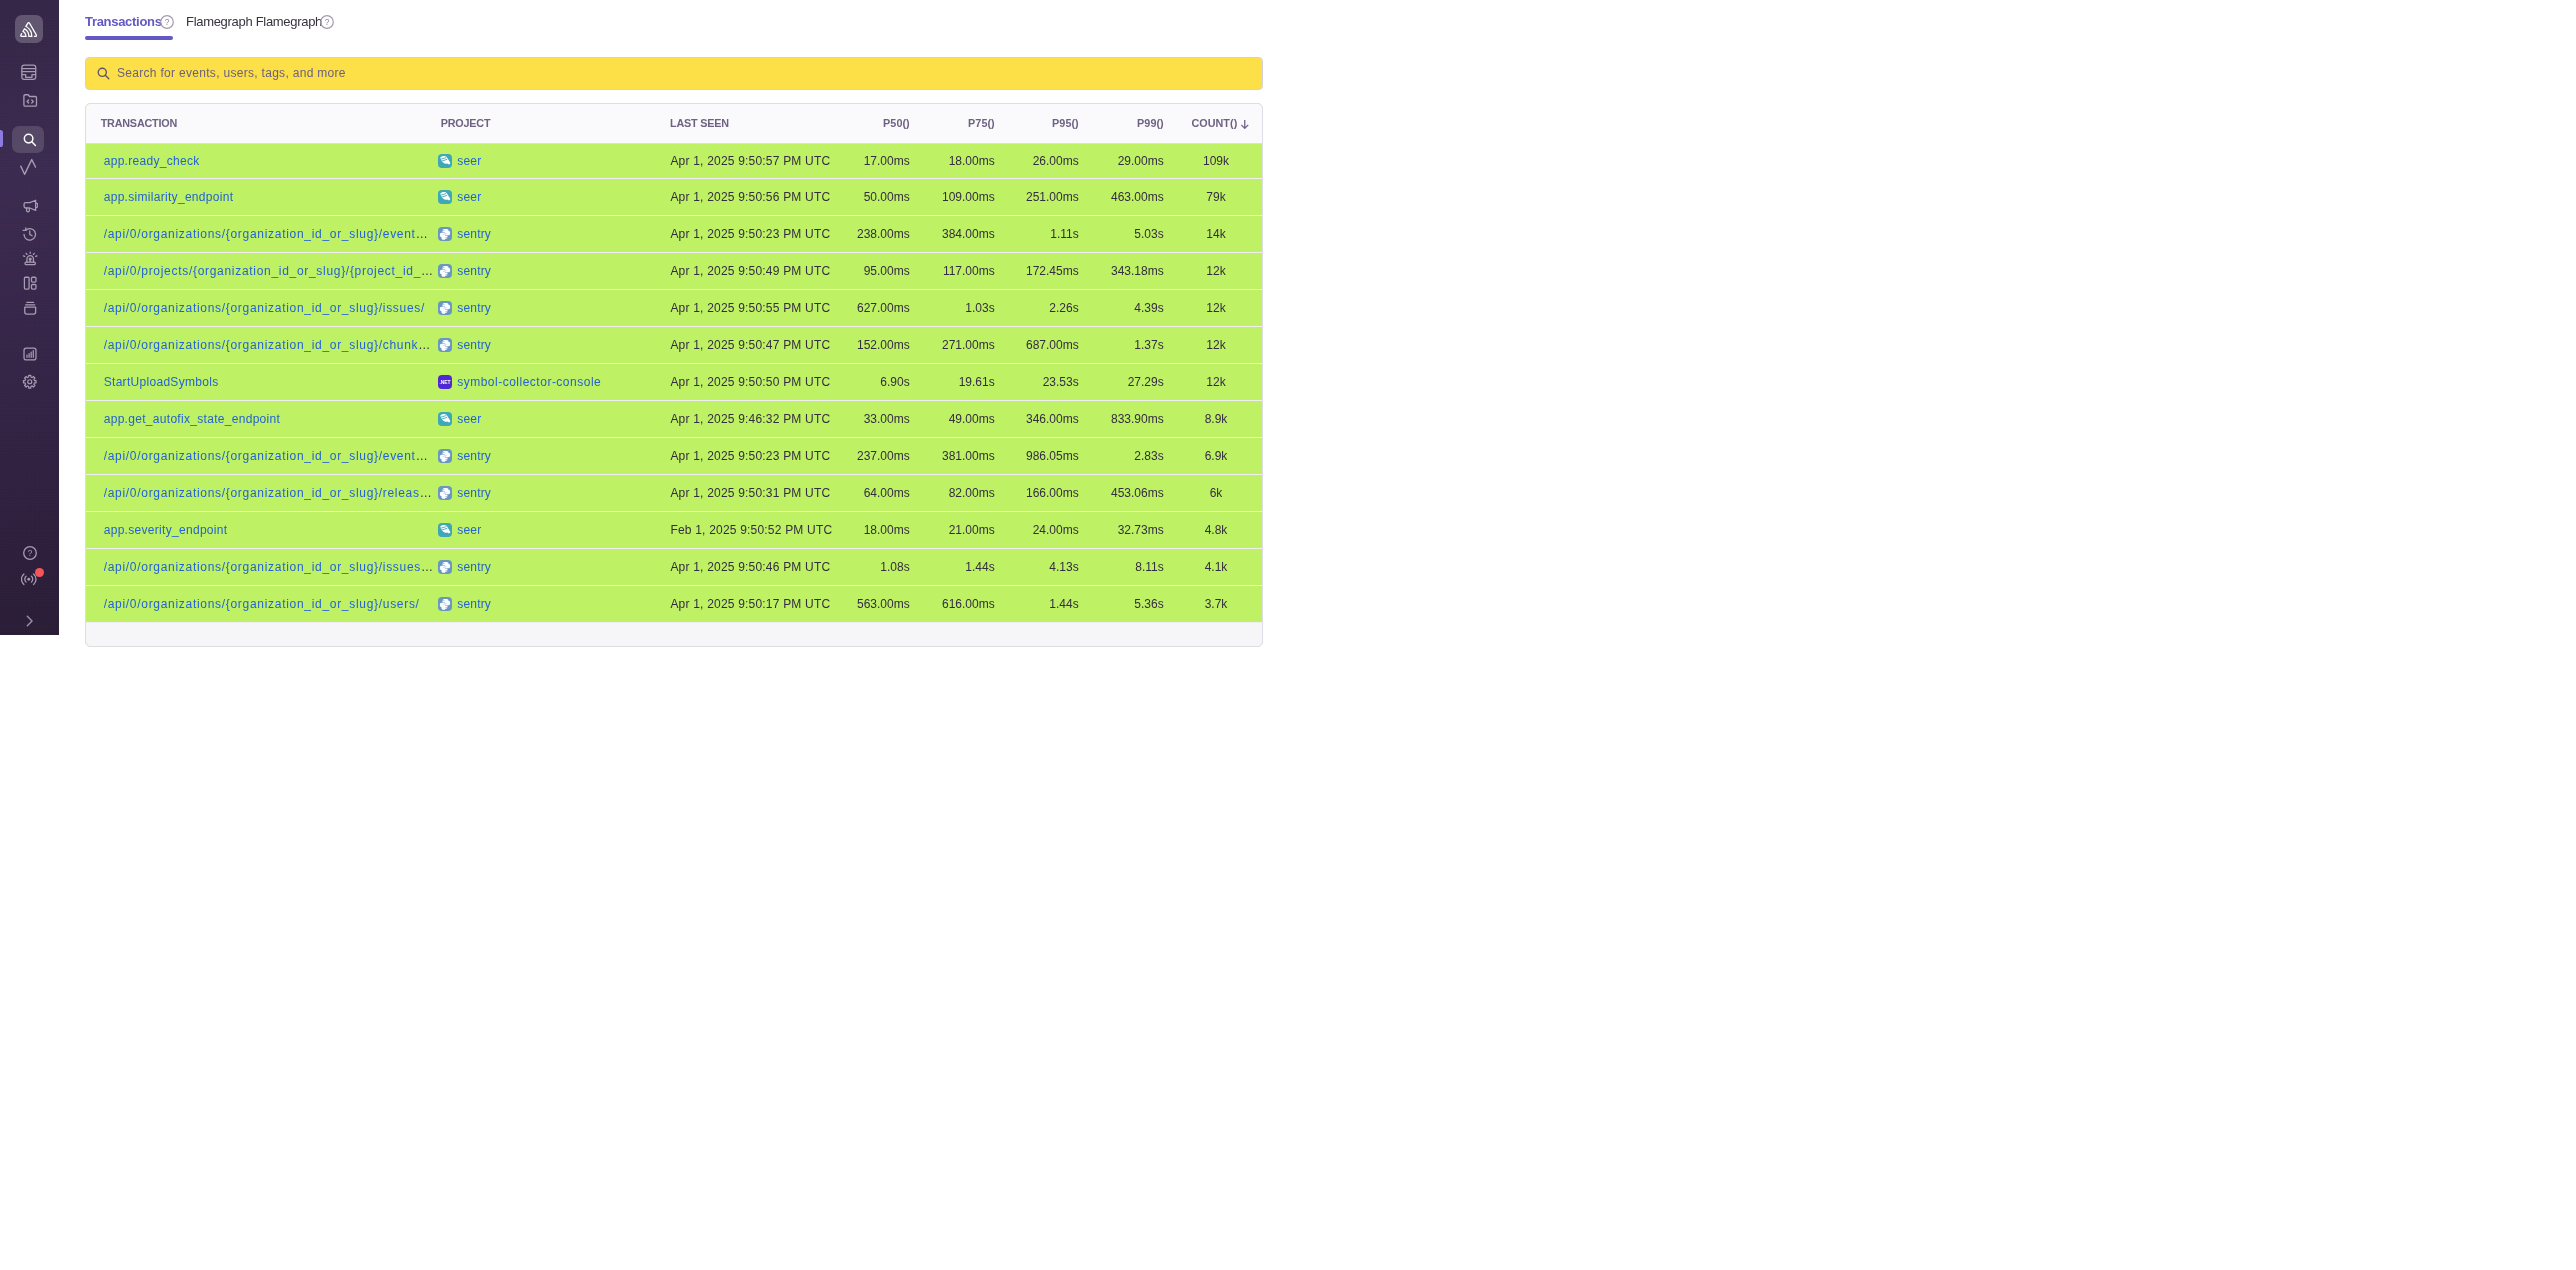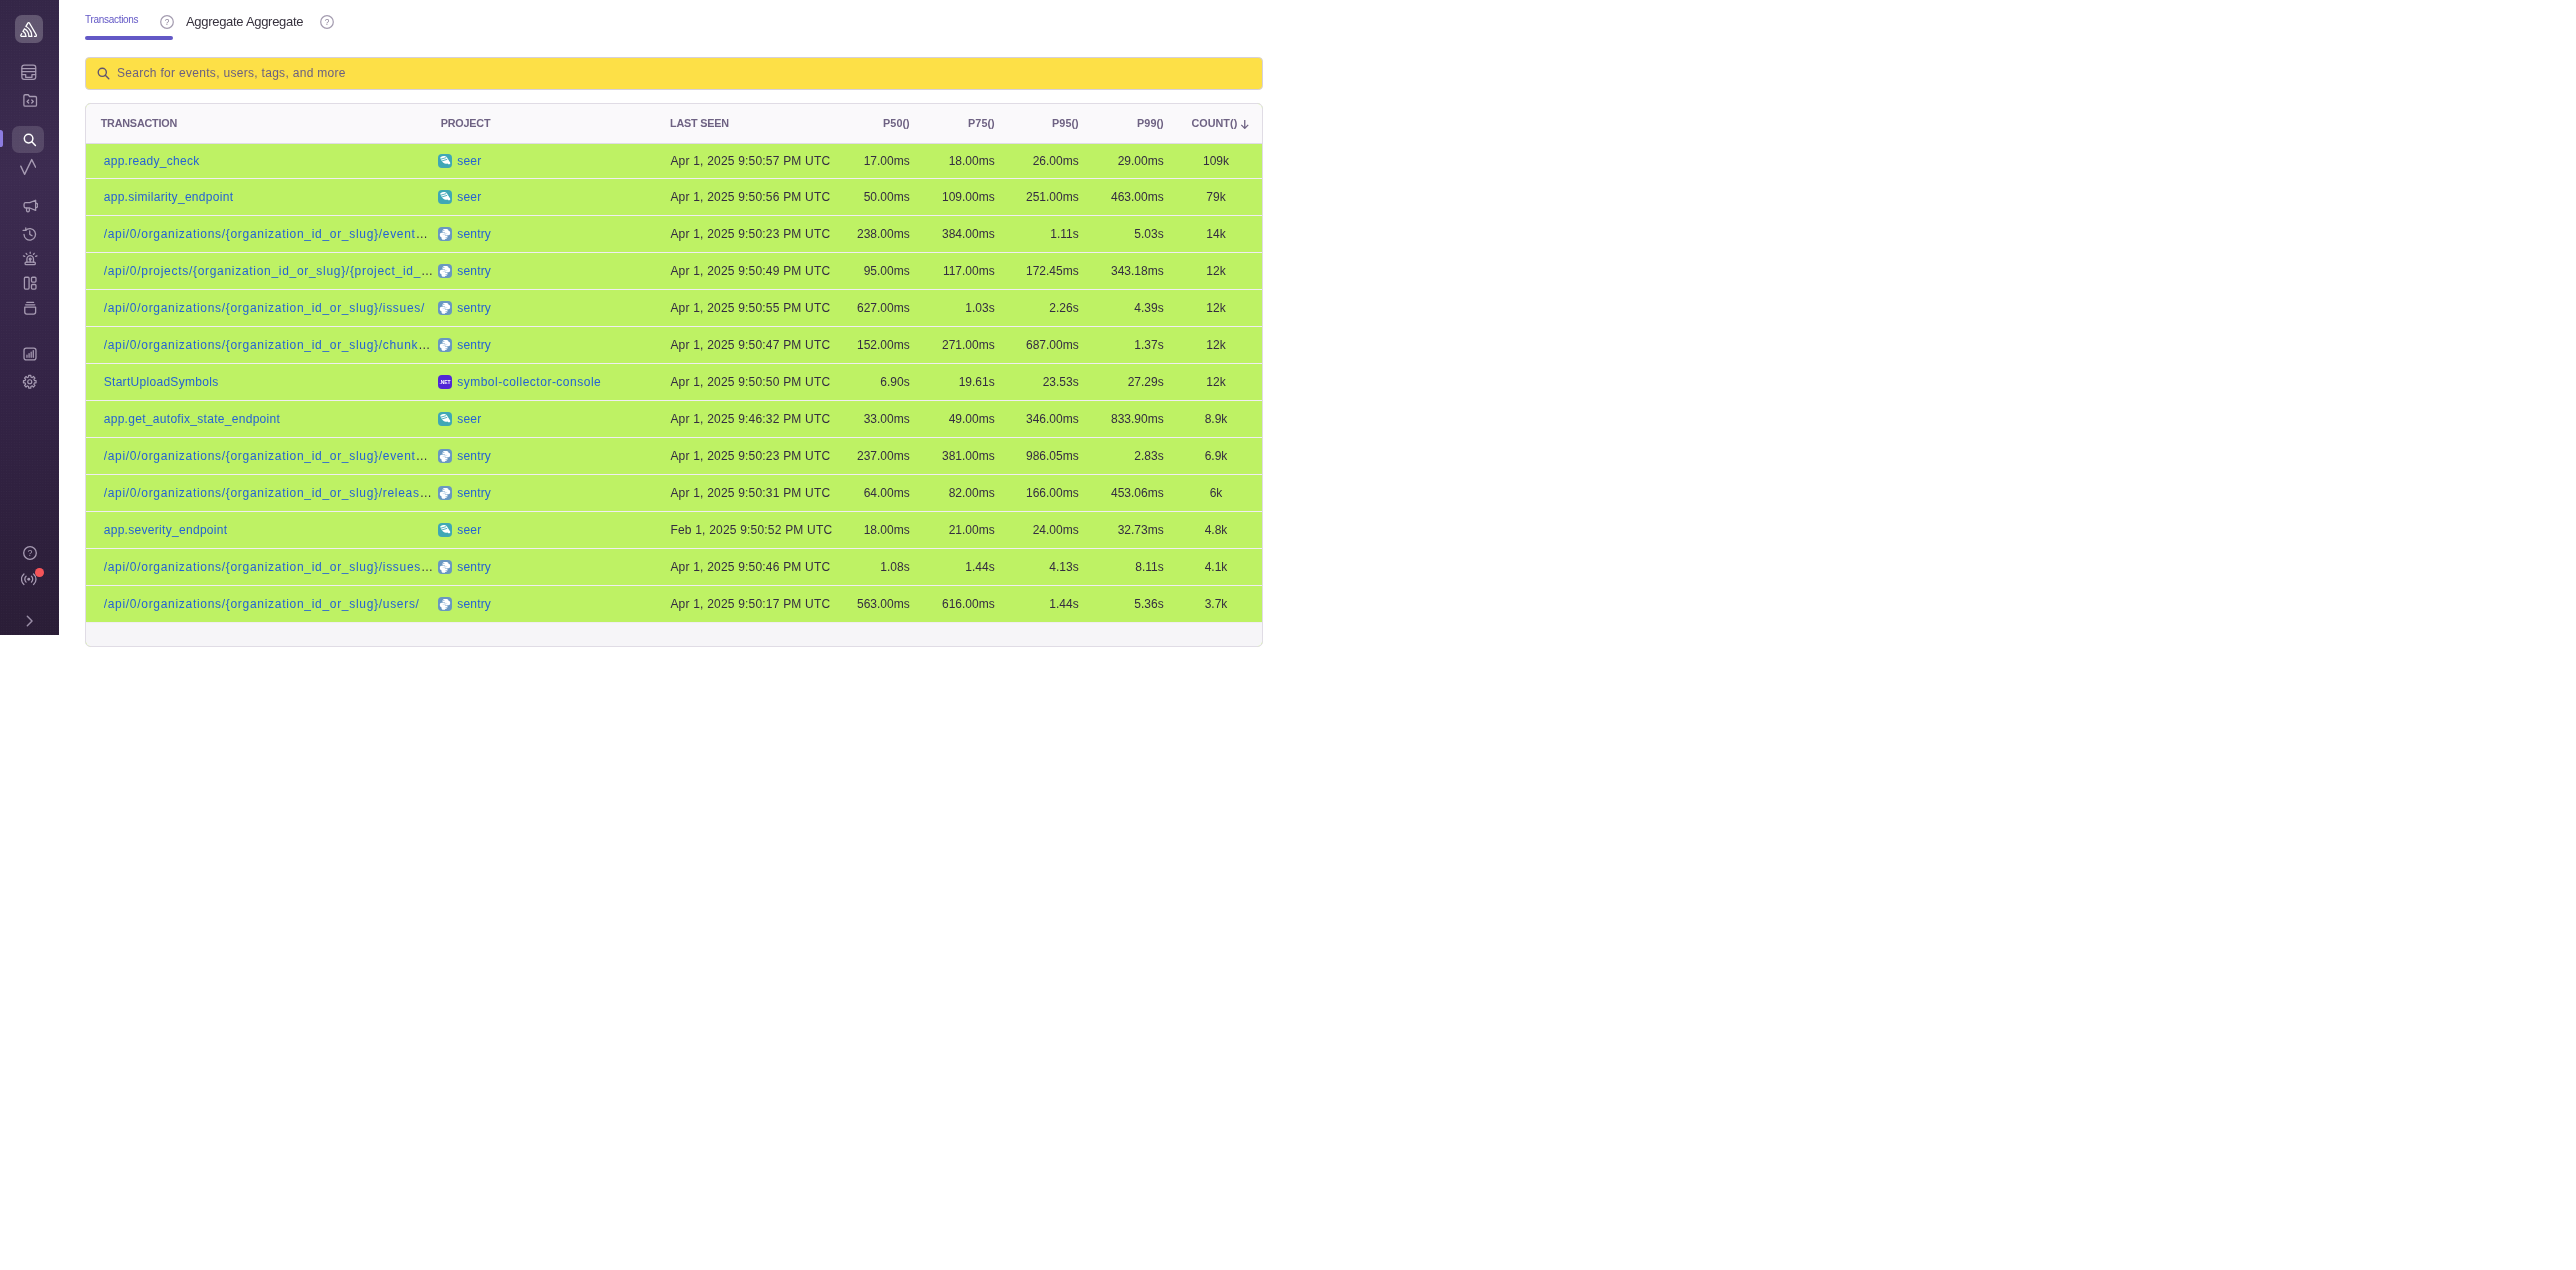--- a/index.html
+++ b/index.html
@@ -11,22 +11,22 @@
 .logo-btn { position:absolute; left:14.7px; top:14.7px; width:28.5px; height:28.5px;
   border-radius:7px; background:rgba(255,255,255,0.22); }
 .active-btn { position:absolute; left:12.3px; top:126px; width:32px; height:27px;
   border-radius:7px; background:rgba(255,255,255,0.14); }
 .active-bar { position:absolute; left:0; top:130px; width:2.6px; height:17.3px;
   border-radius:0 2.6px 2.6px 0; background:#8d7ce0; }
 .reddot { position:absolute; left:35px; top:568px; width:8.8px; height:8.8px;
   border-radius:50%; background:#f55459; }
 #main { position:absolute; left:0; top:0; width:1288px; height:635px; background:#fff; }
 
-.tab1 { position:absolute; left:85px; top:14.4px; font-size:10px; letter-spacing:-0.3px;
-  color:#6358c6; }
+.tab1 { position:absolute; left:85px; top:14.4px; font-size:13px; letter-spacing:-0.3px;
+  color:#6358c6;font-weight:bold; }
 .tab2 { position:absolute; left:127px; top:14.4px; font-size:13px; letter-spacing:-0.3px;
   color:#37323e; }
 .qicon { position:absolute; }
 .underline { position:absolute; left:85px; top:36px; width:88px; height:3.9px;
   border-radius:2.6px; background:#6358c6; }
 
 .search { position:absolute; left:85px; top:57px; width:1178px; height:33px;
   border:0.9px solid #d5d0dc; border-radius:4.3px; background:#fde047; }
 .search .ph { position:absolute; left:31px; top:9px; font-size:12px; line-height:12px; letter-spacing:0.3px; color:#6b6080; }
 
@@ -76,21 +76,21 @@
   <text x="8" y="10.6" font-size="5.6" font-weight="bold" fill="#fff" text-anchor="middle" font-family="Liberation Sans">.NET</text>
 </g>
 </defs>
 </svg>
 <div id="main">
   <div class="tab1">Transactions</div>
   <svg class="qicon" style="left:160px;top:15px" width="14" height="14" viewBox="0 0 16 16">
       <circle cx="8" cy="8" r="7.2" fill="none" stroke="#a49cb0" stroke-width="1.4"></circle>
       <text x="8" y="11.4" font-size="9.5" fill="#8c8399" text-anchor="middle" font-family="Liberation Sans">?</text>
     </svg>
-  <div class="tab2" style="left:186px;">Aggregate Aggregate</div>
+  <div class="tab2" style="left:186px;">Flamegraph Flamegraph</div>
   <svg class="qicon" style="left:320px;top:15px" width="14" height="14" viewBox="0 0 16 16">
       <circle cx="8" cy="8" r="7.2" fill="none" stroke="#a49cb0" stroke-width="1.4"></circle>
       <text x="8" y="11.4" font-size="9.5" fill="#8c8399" text-anchor="middle" font-family="Liberation Sans">?</text>
     </svg>
   <div class="underline"></div>
   <div class="search">
     <svg style="position:absolute;left:11px;top:9px;" width="13" height="13" viewBox="0 0 15 15">
         <circle cx="6.1" cy="6.1" r="4.7" fill="none" stroke="#5f5470" stroke-width="1.6"></circle>
         <line x1="9.6" y1="9.6" x2="13.6" y2="13.6" stroke="#5f5470" stroke-width="1.6" stroke-linecap="round"></line>
       </svg>

